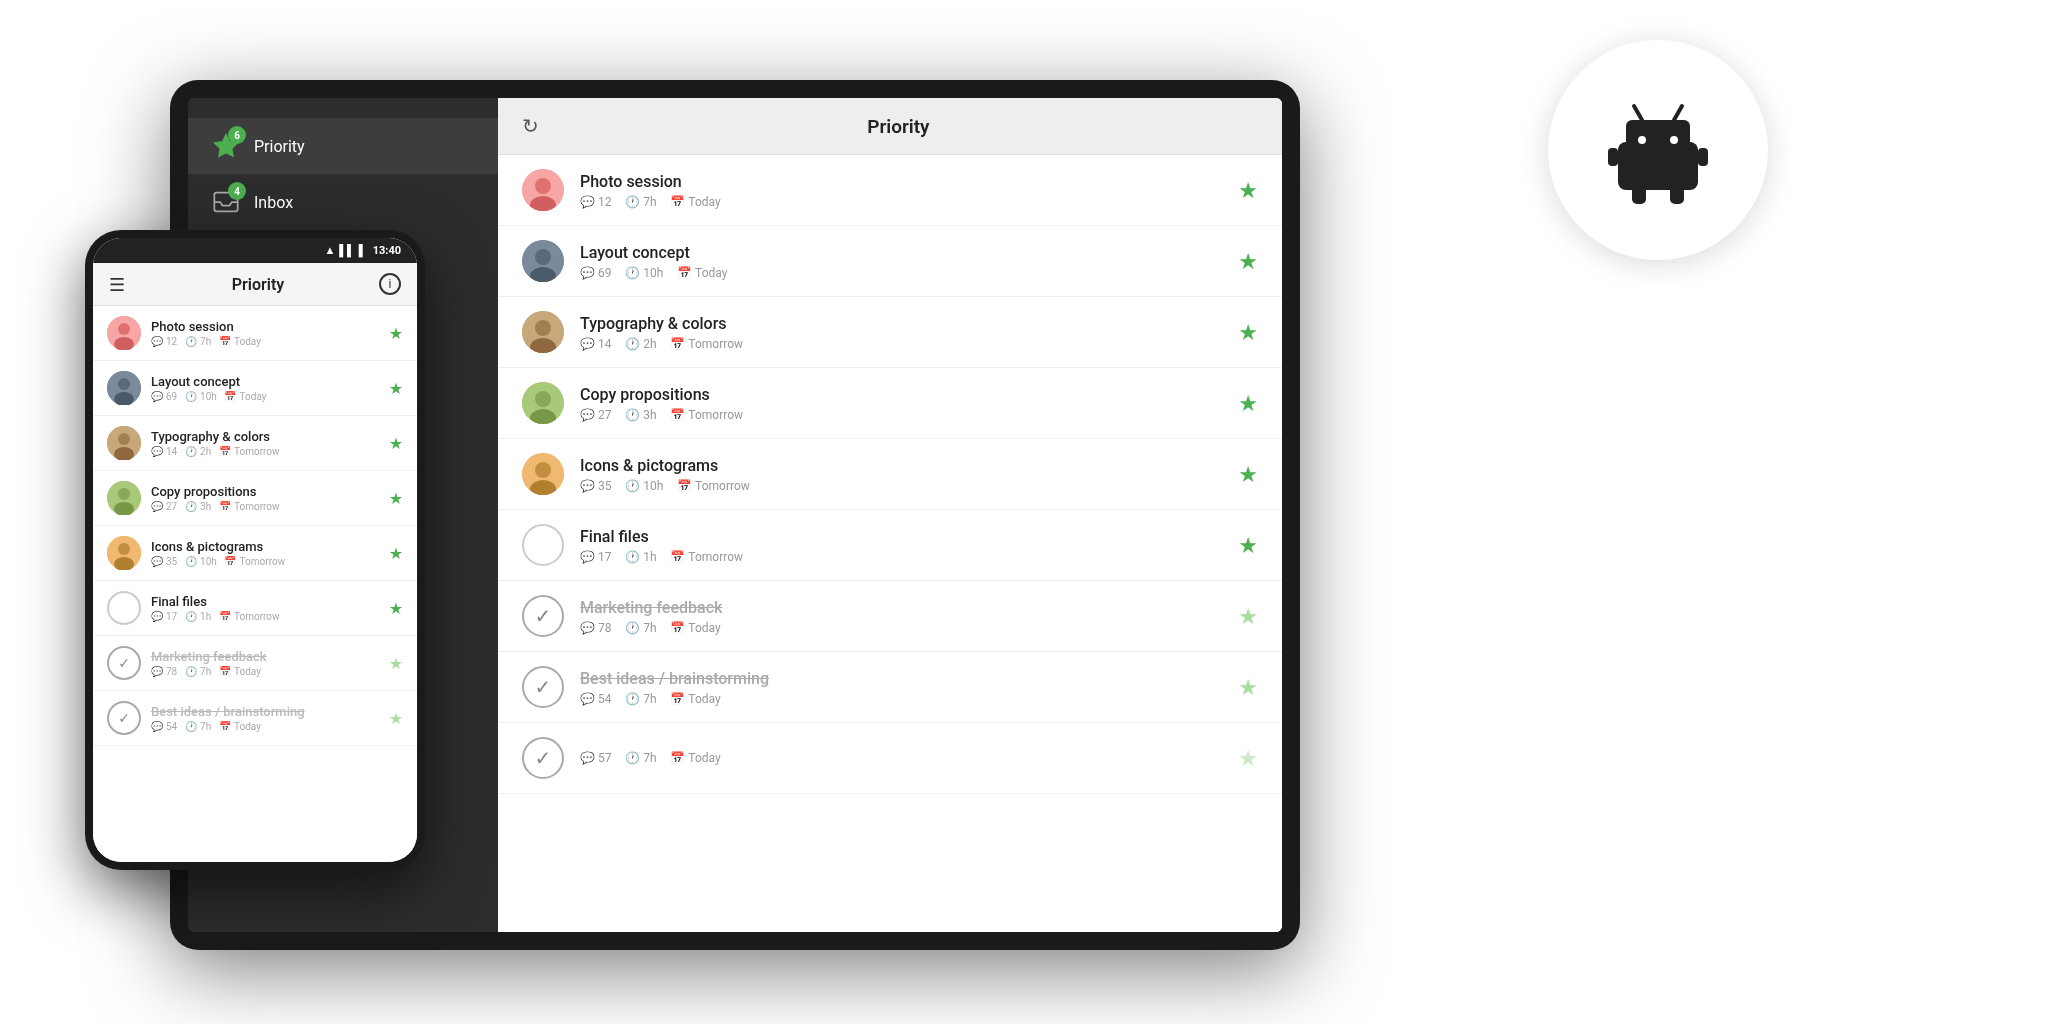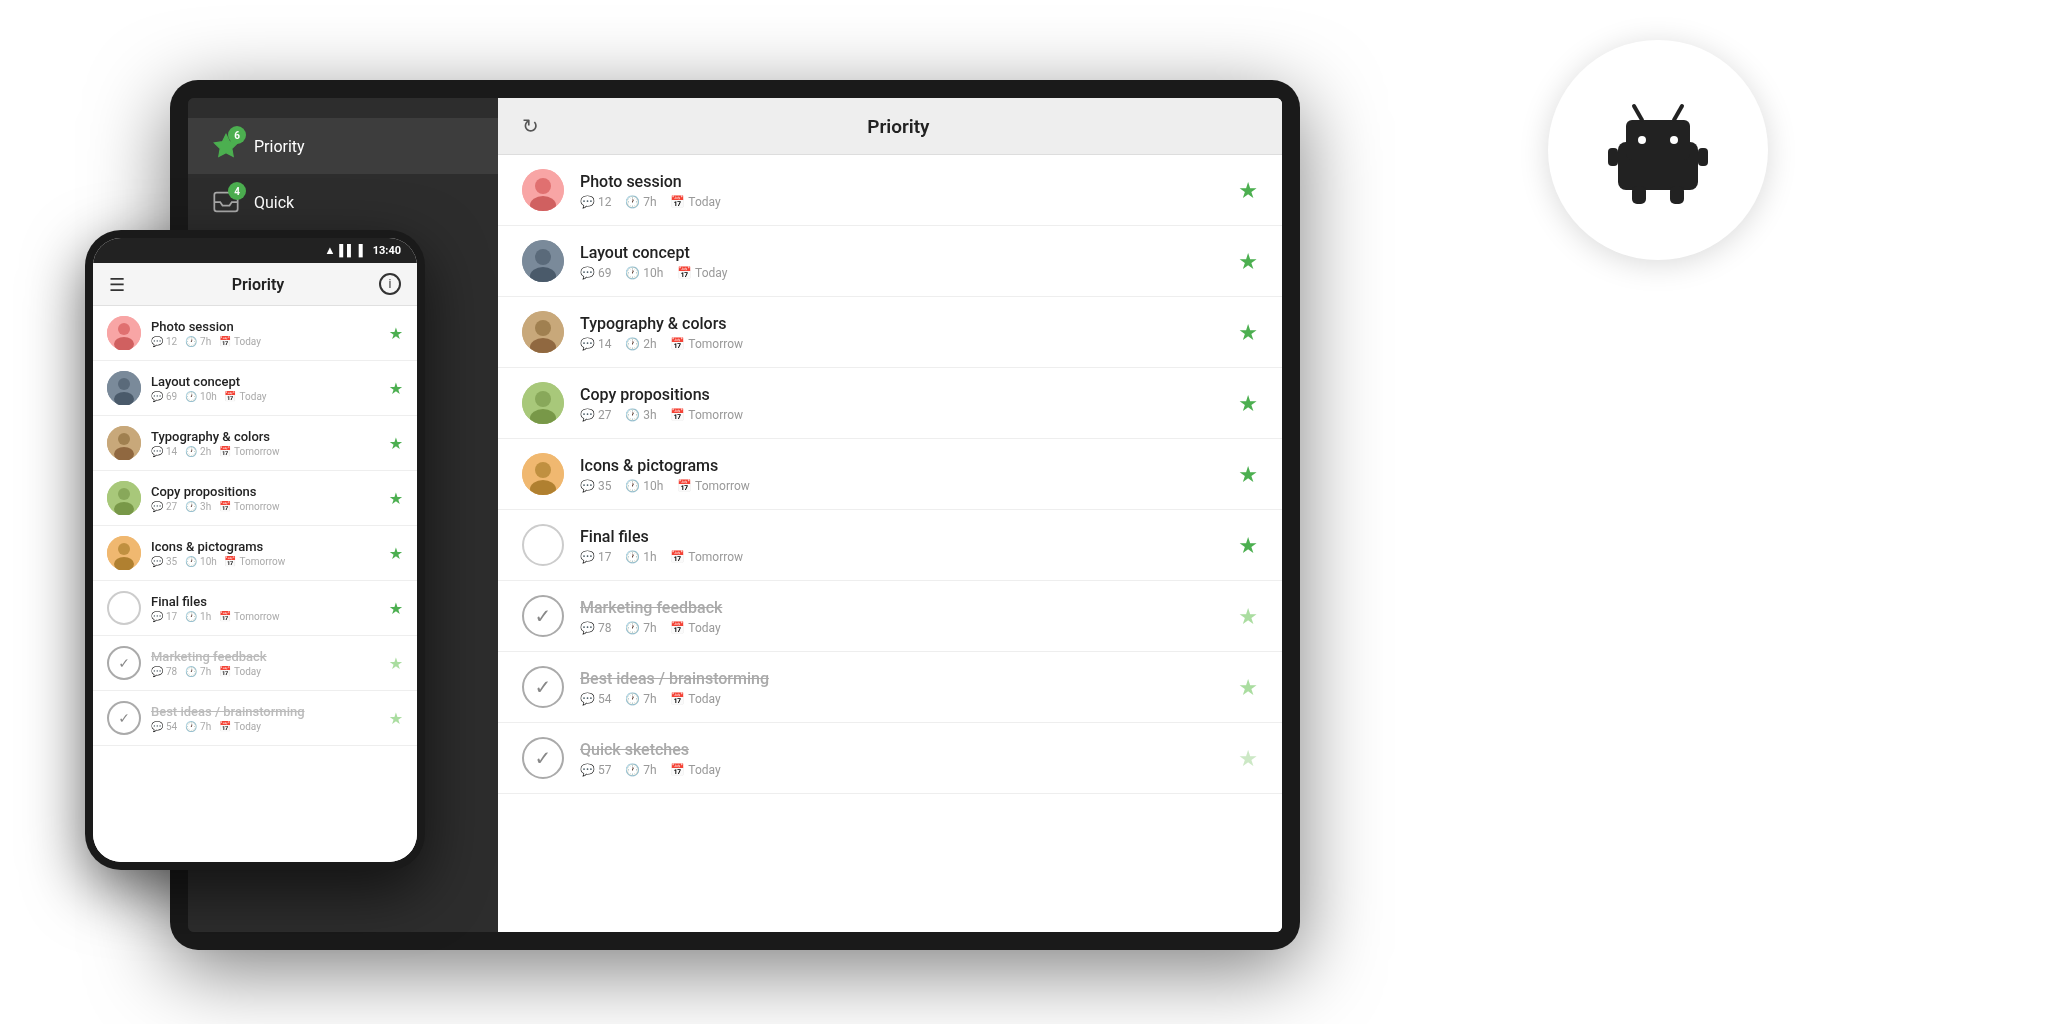--- a/index.html
+++ b/index.html
@@ -363,21 +363,21 @@
         </div>
 
         <div class="sidebar-item">
           <div class="sidebar-item-icon">
             <svg width="28" height="28" viewBox="0 0 24 24" fill="none" stroke="#aaa" stroke-width="1.5">
               <rect x="2" y="4" width="20" height="16" rx="2"></rect>
               <path d="M2 12h5l2 3h6l2-3h5"></path>
             </svg>
             <div class="sidebar-badge">4</div>
           </div>
-          <span class="sidebar-label">Quick</span>
+          <span class="sidebar-label">Inbox</span>
         </div>
       </div>
 
       <div class="tablet-main">
 
         <div class="tablet-header">
           <span class="refresh-icon">↻</span>
           <span class="tablet-header-title">Priority</span>
         </div>
 
@@ -513,21 +513,20 @@
                 <span>🕐 7h</span>
                 <span>📅 Today</span>
               </div>
             </div>
             <span class="task-star muted">★</span>
           </div>
 
           <div class="task-item">
             <div class="task-avatar checked" style="border:2px solid #aaa;background:#fff;color:#888;font-size:20px;display:flex;align-items:center;justify-content:center;">✓</div>
             <div class="task-content">
-              <div class="task-title strikethrough">Quick sketches</div>
               <div class="task-meta">
                 <span>💬 57</span>
                 <span>🕐 7h</span>
                 <span>📅 Today</span>
               </div>
             </div>
             <span class="task-star dimmed">★</span>
           </div>
 
         </div>

